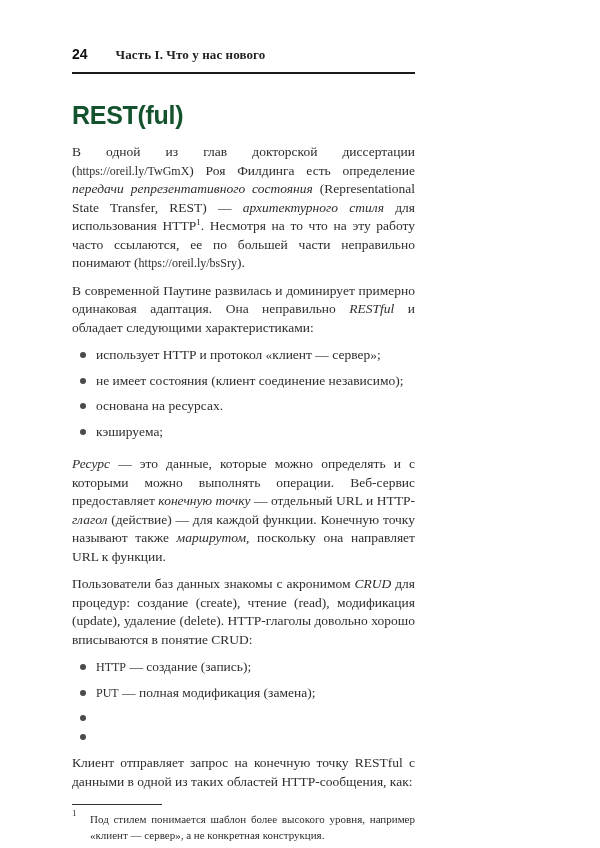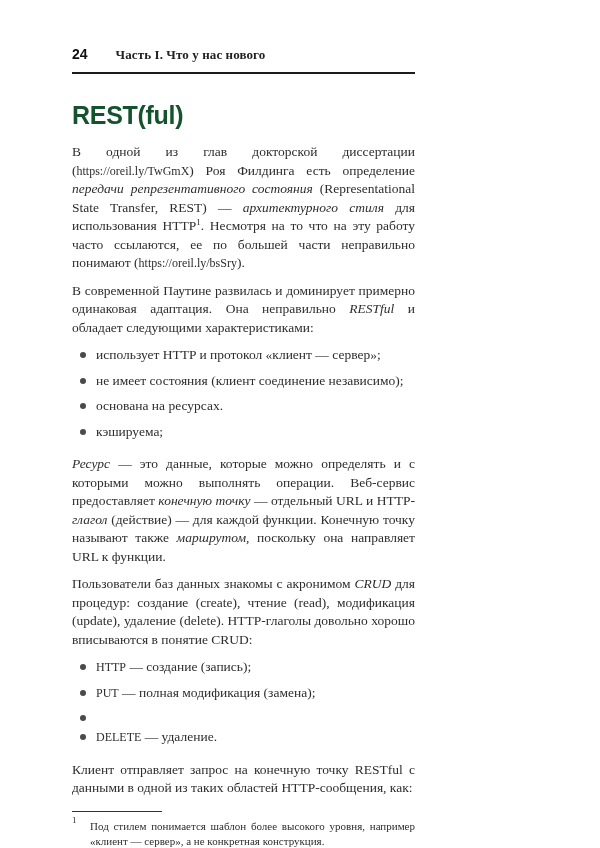--- a/index.html
+++ b/index.html
@@ -93,21 +93,20 @@
       </li>
       <li>
         <span class="bullet"></span>
         <span><span class="code">PUT</span><span> — полная модификация (замена);</span></span>
       </li>
       <li>
         <span class="bullet"></span>
       </li>
       <li>
         <span class="bullet"></span>
-        <span><span class="code">DELETE</span><span> — удаление.</span></span>
       </li>
     </ul>
 
   <p class="body"><span>Клиент отправляет запрос на конечную точку RESTful с данными в одной из таких областей HTTP-сообщения, как:</span></p>
 
   <footer class="footnote-area">
     <div class="footnote-rule"></div>
     <div class="footnote-row">
       <sup class="s footnote-marker">1</sup>
       <span class="footnote-body"><span>Под стилем понимается шаблон более высокого уровня, например «клиент — сервер», а не конкретная конструкция.</span></span>

